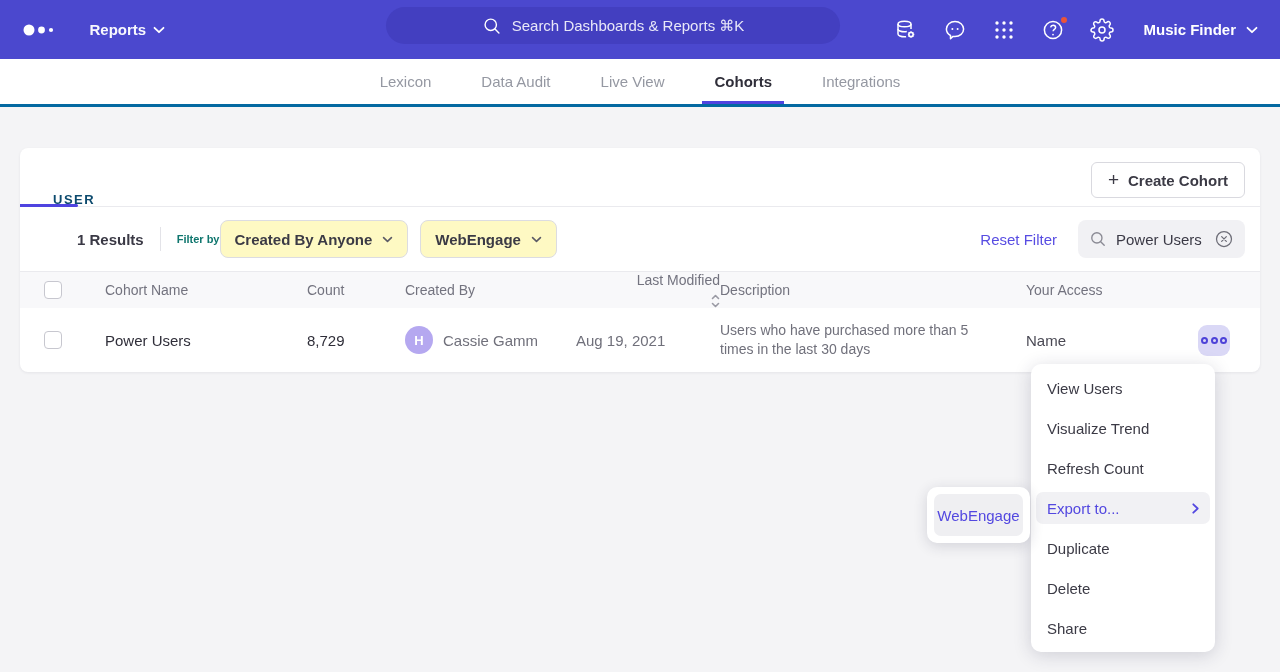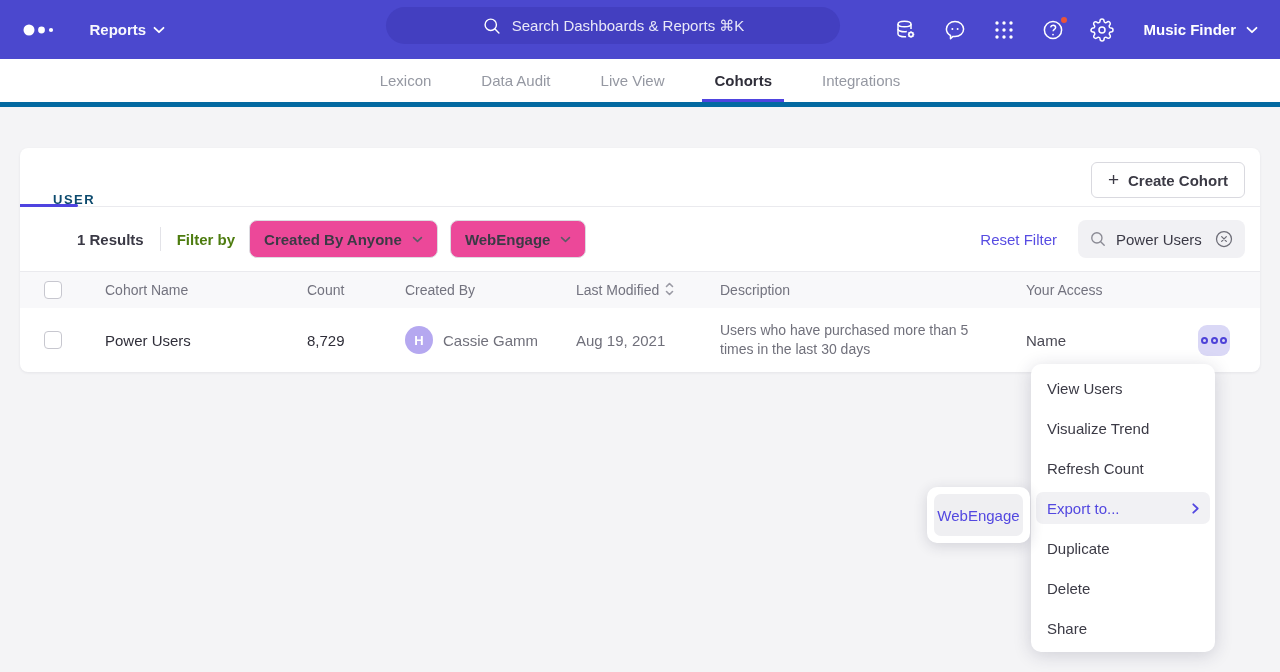--- a/index.html
+++ b/index.html
@@ -32,21 +32,21 @@
   .badge-dot {
     position:absolute; top:-3px; right:-4px; width:10px; height:10px;
     background:#eb5438; border-radius:50%; border:2px solid #4b48ce;
   }
   .project-switch {
     display:flex; align-items:center; gap:10px; color:#fff; font-size:15px;
     font-weight:700; margin-left:4px; cursor:pointer;
   }
   
   .tabbar {
-    height:48px; background:#fff; border-bottom:5px solid #0369a1;
+    height:48px; background:#fff; border-bottom:3px solid #0369a1;
     display:flex; align-items:stretch; justify-content:center; gap:26px;
   }
   .tab {
     display:flex; align-items:center; padding:0 12px; font-size:15px;
     color:#9598a2; position:relative; cursor:pointer;
   }
   .tab.active { color:#2f2e39; font-weight:700; }
   .tab.active .tab-underline {
     position:absolute; left:0; right:0; bottom:0; height:3px; background:#4f44e0;
   }
@@ -74,25 +74,25 @@
     cursor:pointer;
   }
   .plus { font-size:19px; font-weight:400; color:#3b3a45; line-height:1; margin-top:-2px; }
   
   .filter-row {
     height:65px; border-bottom:1px solid #eaeaee; display:flex; align-items:center;
     padding:0 15px 0 57px;
   }
   .results-count { font-size:15px; font-weight:700; color:#3a3945; }
   .v-divider { width:1px; height:24px; background:#e3e3e8; margin:0 16px; }
-  .filter-by { font-size:15px; font-weight:700; color:#4d7c0f; margin-right:14px; }
+  .filter-by { font-size:11px; font-weight:700; color:#0f766e; }
   .dropdown {
     border:1px solid #dcdce1; border-radius:8px; height:38px; display:flex;
     align-items:center; gap:10px; padding:0 14px; font-size:15px; font-weight:700;
-    color:#3b3a45; margin-right:12px; cursor:pointer; background:#ec4899;
+    color:#3b3a45; margin-right:12px; cursor:pointer; background:#fef9c3;
   }
   .reset-filter { margin-left:auto; color:#574ce2; font-size:15px; cursor:pointer; }
   .cohort-search {
     margin-left:21px; width:167px; height:38px; background:#f1f1f4; border-radius:8px;
     display:flex; align-items:center; padding:0 11px; gap:9px; cursor:text;
   }
   .cohort-search .value { font-size:15px; color:#3a3945; flex:1; }
   
   .thead {
     height:36px; background:#f8f8fa; display:grid; align-items:center;
@@ -102,21 +102,21 @@
   .trow {
     height:64px; display:grid; align-items:center;
     grid-template-columns:85px 202px 98px 171px 144px 306px 172px 62px;
     font-size:15px;
   }
   .cell-check { padding-left:24px; }
   .checkbox {
     width:18px; height:18px; border:1.5px solid #c7c7cf; border-radius:4px;
     background:#fff; cursor:pointer;
   }
-  .th-label { display:flex; align-items:flex-start; gap:6px; }
+  .th-label { display:flex; align-items:flex-end; gap:6px;flex-direction:column; }
   .sort-icon { display:flex; cursor:pointer; }
   .cohort-name { color:#2f2e39; }
   .count-val { color:#2f2e39; }
   .created-by { display:flex; align-items:center; gap:10px; color:#70707b; }
   .avatar {
     width:28px; height:28px; border-radius:50%; background:#b5a8f0; color:#fff;
     font-size:13px; font-weight:700; display:flex; align-items:center; justify-content:center;
   }
   .muted { color:#70707b; }
   .desc { color:#70707b; font-size:14px; line-height:19px; padding-right:46px; }

